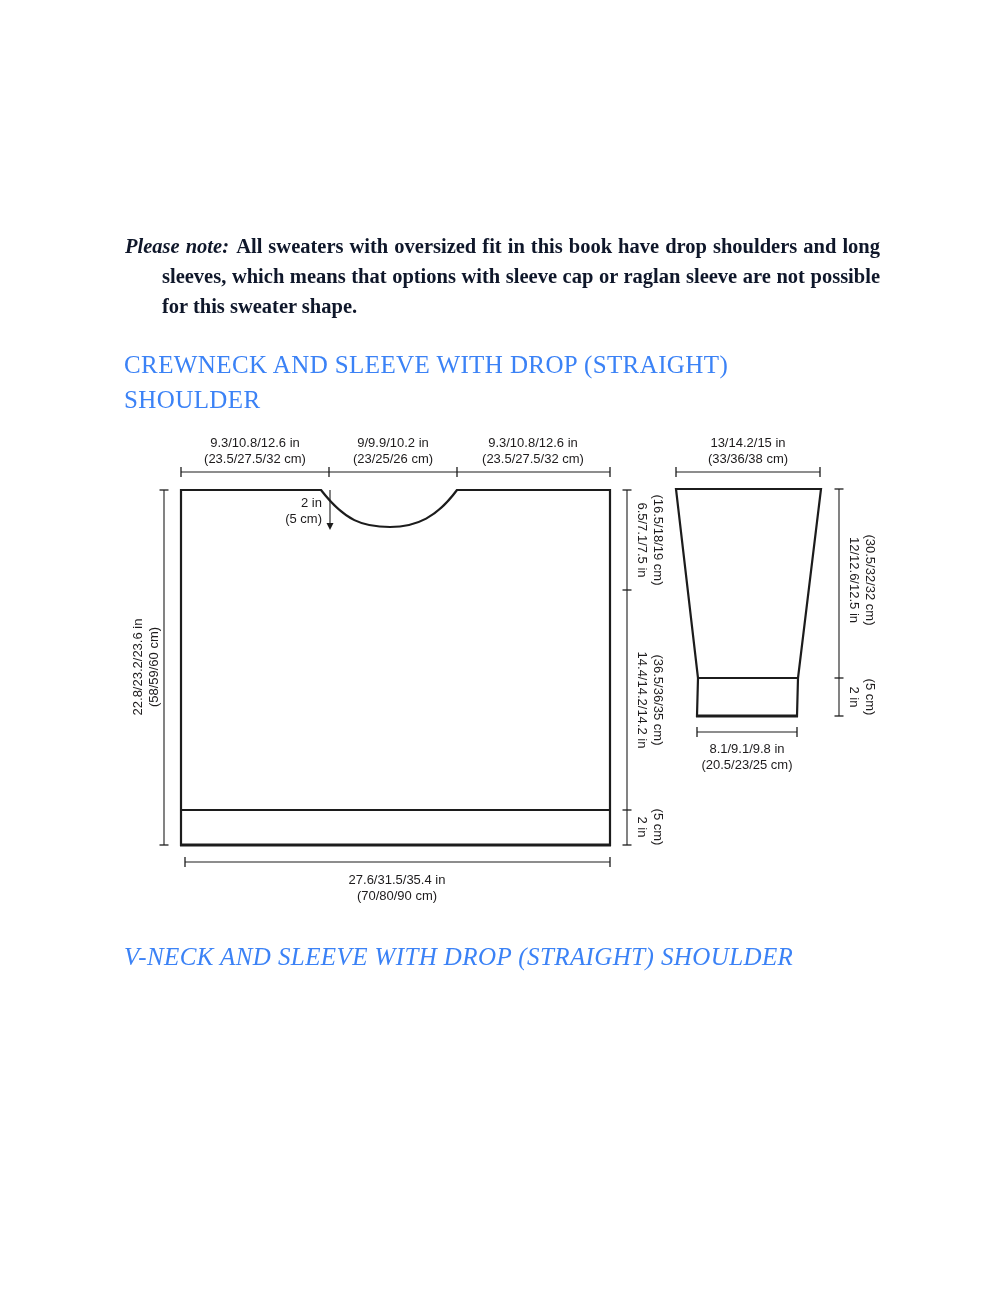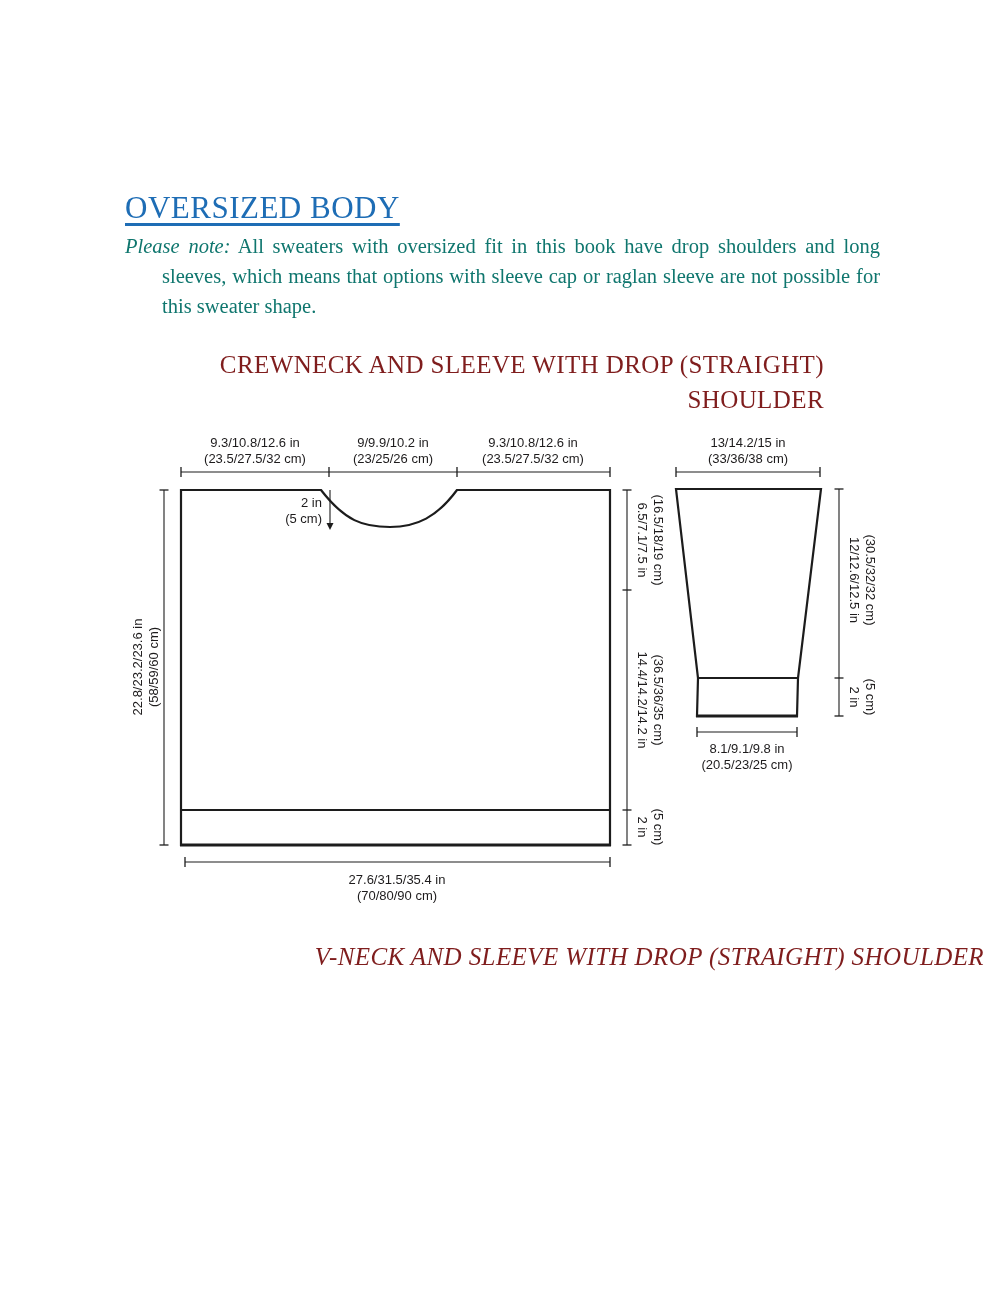--- a/index.html
+++ b/index.html
@@ -12,50 +12,49 @@
   .title {
     position:absolute; left:125px; top:190px;
     font-size:31px; font-weight:normal; letter-spacing:0.5px;
     color:#1e6db5;
     text-decoration:underline;
     text-decoration-thickness:2.5px;
     text-underline-offset:5px;
   }
   .note {
     position:absolute; left:125px; top:231px; width:755px;
-    font-size:20.5px; font-weight:normal; color:#0f766e;
+    font-size:20.5px; font-weight:bold; color:#0f172a;
     line-height:30px; text-align:justify;
     padding-left:37px; text-indent:-37px;
   }
   .note em { font-style:italic; margin-right:0.35em; }
   .heading {
     position:absolute; left:124px;
     font-size:25px; line-height:35px; font-weight:normal;
-    letter-spacing:0.4px; color:#7f1d1d;text-align:right;
+    letter-spacing:0.4px; color:#3b82f6;
   }
   .heading-crewneck { top:347px; width:700px; }
   .heading-vneck   { top:939px; width:860px;font-style:italic; }
   .diagram { position:absolute; left:120px; top:425px; }
   .diagram text {
     font-family:"Liberation Sans", sans-serif;
     font-size:13px; fill:#1d1b1c;
   }
   .ln   { stroke:#1c1c1c; stroke-width:2.2; fill:none; stroke-linejoin:miter; }
   .ln2  { stroke:#1c1c1c; stroke-width:2;   fill:none; }
   .bold { stroke:#1c1c1c; stroke-width:3.2; fill:none; }
   .dim  { stroke:#1c1c1c; stroke-width:1.1; fill:none; }
   .tick { stroke:#1c1c1c; stroke-width:1.3; fill:none; }
   .arrowfill { fill:#1c1c1c; stroke:none; }
 </style>
 </head>
 <body>
 
 <div class="page">
 
-  <h1 class="title">OVERSIZED BODY</h1>
 
   <p class="note"><em>Please note:</em><span>All sweaters with oversized fit in this book have drop shoulders and long sleeves, which means that options with sleeve cap or raglan sleeve are not possible for this sweater shape.</span></p>
 
   <h2 class="heading heading-crewneck">CREWNECK AND SLEEVE WITH DROP (STRAIGHT) SHOULDER</h2>
 
   <svg class="diagram" width="780" height="485" viewBox="120 425 780 485" xmlns="http://www.w3.org/2000/svg">
 
     <g>
       <path class="ln" d="M181,490 L321,490 C345,521 363,527 390,527 C417,527 437,517 457,490 L610,490 L610,845 L181,845 Z"></path>
       <line class="ln2" x1="181" y1="810" x2="610" y2="810"></line>

